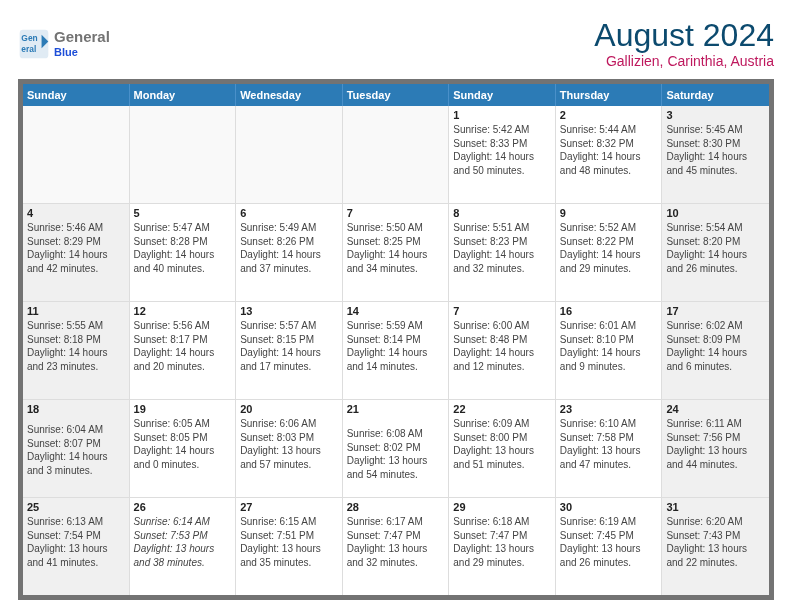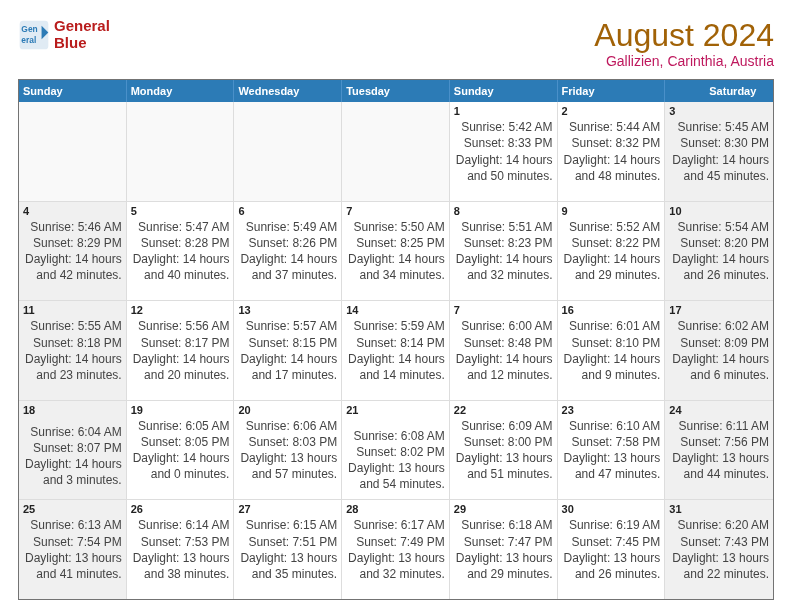--- a/index.html
+++ b/index.html
@@ -13,65 +13,65 @@
     .page {
       width: 792px;
       height: 612px;
       padding: 18px 18px 12px 18px;
       display: flex;
       flex-direction: column;
     }
     .header {
       display: flex;
       justify-content: space-between;
-      align-items: flex-start;
+      align-items: center;
       margin-bottom: 10px;
     }
     .logo {
       display: flex;
       align-items: center;
       gap: 4px;
     }
     .logo-icon {
       width: 32px;
       height: 32px;
     }
     .title-block {
       text-align: right;
     }
     .main-title {
       font-size: 32px;
       font-weight: normal;
-      color: #a16207;
+      color: #0c4a6e;
       line-height: 1.1;
     }
     .subtitle {
       font-size: 14px;
       color: #be185d;
     }
     .calendar {
       flex: 1;
       display: flex;
       flex-direction: column;
-      border: 1px solid #737373;
+      border: 5px solid #737373;
     }
     .cal-header {
       display: grid;
       grid-template-columns: repeat(7, 1fr);
       background: #2c7bb6;
     }
     .cal-header-cell {
       color: #fff;
       font-size: 11px;
       font-weight: bold;
       padding: 5px 4px;
       text-align: left;
       border-right: 1px solid #4a90c9;
     }
-    .cal-header-cell:last-child { border-right: none; margin-left: 40px; }
+    .cal-header-cell:last-child { border-right: none; }
     .cal-body {
       flex: 1;
       display: flex;
       flex-direction: column;
     }
     .cal-row {
       display: grid;
       grid-template-columns: repeat(7, 1fr);
       flex: 1;
       border-bottom: 1px solid #ddd;
@@ -88,57 +88,56 @@
     .cal-cell:last-child { border-right: none; }
     .cal-cell.empty { background: #f9f9f9; }
     .cal-cell.shaded { background: #f0f0f0; }
     .day-num {
       font-size: 11px;
       font-weight: bold;
       color: #222;
       margin-bottom: 2px;
     }
     .cell-text {
-      font-size: 12px;
+      font-size: 10px;
       color: #444;
       line-height: 1.35;
-      text-align: right;
     }
   </style>
 </head>
 <body>
 
 <div class="page">
   <div class="header">
     <div class="logo">
       <svg class="logo-icon" viewBox="0 0 38 38" xmlns="http://www.w3.org/2000/svg">
         <rect x="2" y="2" width="34" height="34" rx="4" fill="#2c7bb6" opacity="0.15"></rect>
         <text x="4" y="16" font-size="10" font-weight="bold" fill="#2c7bb6" font-family="Arial">Gen</text>
         <text x="4" y="28" font-size="10" font-weight="bold" fill="#2c7bb6" font-family="Arial">eral</text>
         <polygon points="28,8 36,16 28,24" fill="#2c7bb6"></polygon>
       </svg>
       <div>
-        <div style="font-size:15px;font-weight:bold;color:#b91c1c;line-height:1.1;">General</div>
-        <div style="font-size:15px;font-weight:bold;color:#b91c1c;line-height:1.1;">Blue</div>
+        <div style="font-size:15px;font-weight:bold;color:#737373;line-height:1.1;">General</div>
+        <div style="font-size:11px;font-weight:bold;color:#1d4ed8;line-height:1.1;">Blue</div>
       </div>
     </div>
     <div class="title-block">
       <div class="main-title">August 2024</div>
       <div class="subtitle">Gallizien, Carinthia, Austria</div>
     </div>
   </div>
 
   <div class="calendar">
     <div class="cal-header">
     <div class="cal-header-cell">Sunday</div>
         <div class="cal-header-cell">Monday</div>
         <div class="cal-header-cell">Wednesday</div>
         <div class="cal-header-cell">Tuesday</div>
         <div class="cal-header-cell">Sunday</div>
-        <div class="cal-header-cell">Friday</div>
+        <div class="cal-header-cell">Thursday</div>
         <div class="cal-header-cell">Saturday</div>
       </div>
     <div class="cal-body">
     <div class="cal-row">
           <div class="cal-cell empty"></div>
           <div class="cal-cell empty"></div>
           <div class="cal-cell empty"></div>
           <div class="cal-cell empty"></div>
           <div class="cal-cell">
             <div class="day-num">1</div>
@@ -318,36 +317,36 @@
         <div class="cal-row">
           <div class="cal-cell shaded">
             <div class="day-num">25</div>
             <div class="cell-text" style="white-space: pre-line;">Sunrise: 6:13 AM
 Sunset: 7:54 PM
 Daylight: 13 hours
 and 41 minutes.</div>
           </div>
           <div class="cal-cell">
             <div class="day-num">26</div>
-            <div class="cell-text" style="white-space: pre-line;">Sunrise: 6:14 AM
+            <div class="cell-text" style="white-space: pre-line; font-style: italic;">Sunrise: 6:14 AM
 Sunset: 7:53 PM
 Daylight: 13 hours
 and 38 minutes.</div>
           </div>
           <div class="cal-cell">
             <div class="day-num">27</div>
             <div class="cell-text" style="white-space: pre-line;">Sunrise: 6:15 AM
 Sunset: 7:51 PM
 Daylight: 13 hours
 and 35 minutes.</div>
           </div>
           <div class="cal-cell">
             <div class="day-num">28</div>
             <div class="cell-text" style="white-space: pre-line;">Sunrise: 6:17 AM
-Sunset: 7:49 PM
+Sunset: 7:47 PM
 Daylight: 13 hours
 and 32 minutes.</div>
           </div>
           <div class="cal-cell">
             <div class="day-num">29</div>
             <div class="cell-text" style="white-space: pre-line;">Sunrise: 6:18 AM
 Sunset: 7:47 PM
 Daylight: 13 hours
 and 29 minutes.</div>
           </div>

